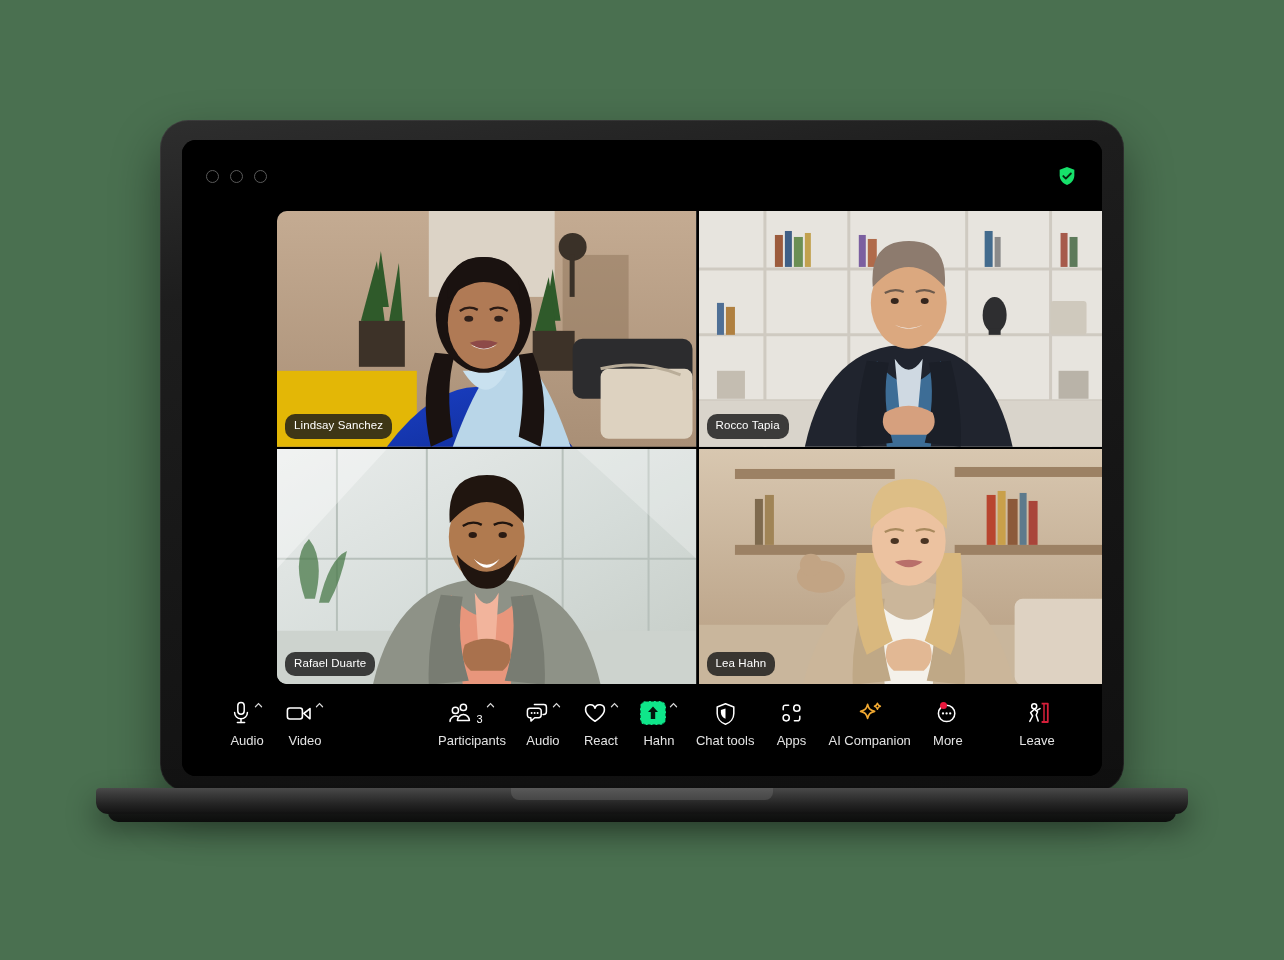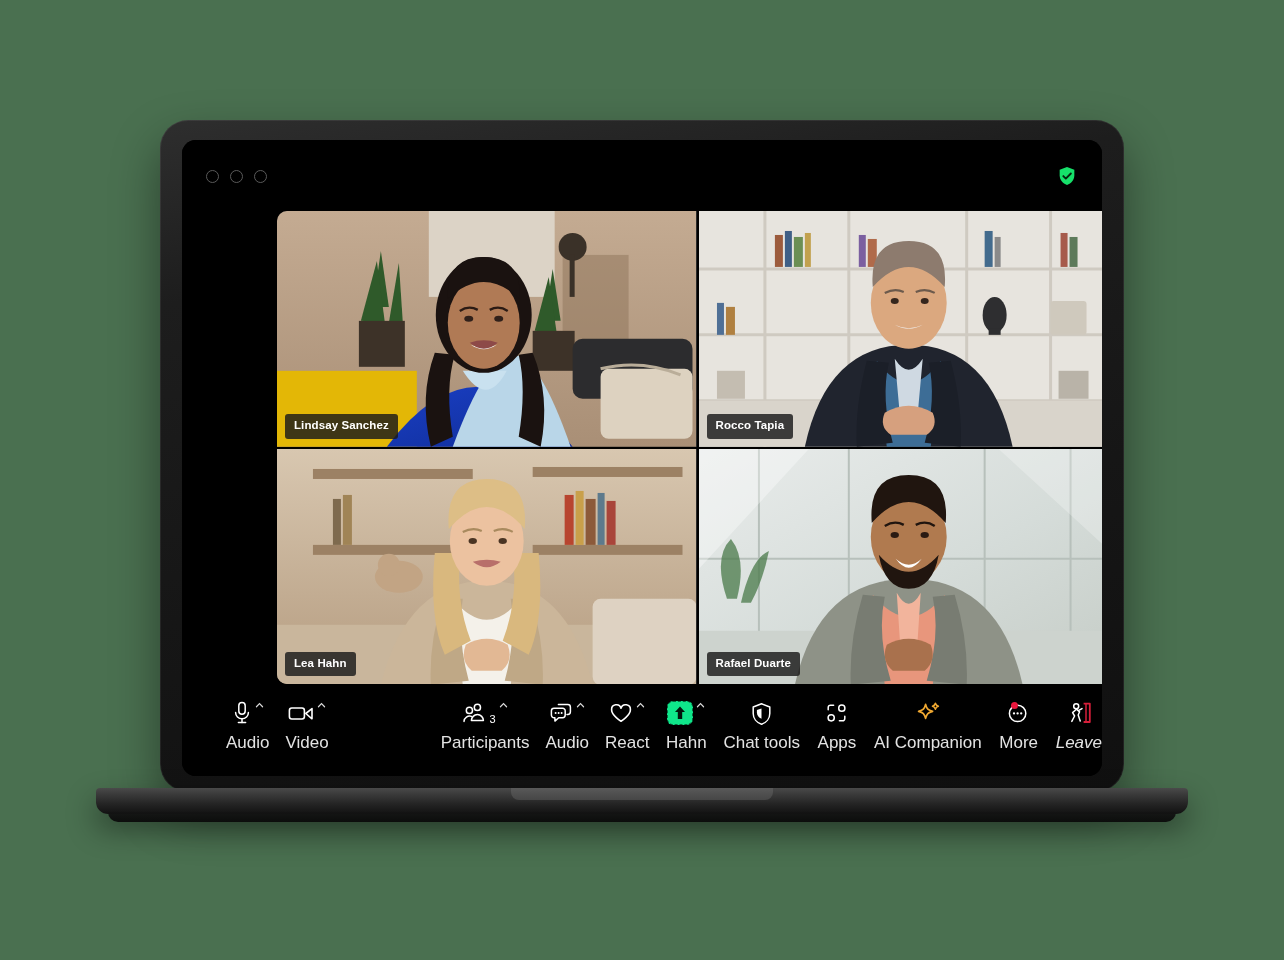--- a/index.html
+++ b/index.html
@@ -130,43 +130,43 @@
     background: #2a2a2a;
   }
   .tile-photo { position: absolute; inset: 0; }
   .name-badge {
     position: absolute;
     left: 8px;
     bottom: 8px;
     background: rgba(26,26,26,0.82);
     color: #ffffff;
     font-size: 11.5px;
-    font-weight: bold;
+    font-weight: normal;
     line-height: 1;
     padding: 6px 9px 7px 9px;
-    border-radius: 3px;
+    border-radius: 10px;
     letter-spacing: .1px;
     white-space: nowrap;
   }
 
   
   #toolbar {
     position: absolute;
     left: 0;
     bottom: 0;
     width: 100%;
     height: 92px;
     background: #000000;
     display: flex;
     align-items: flex-start;
     padding-top: 14px;
   }
   #toolbar-left   { display: flex; margin-left: 36px; }
   #toolbar-center { display: flex; margin-left: 96px; }
-  #toolbar-right  { display: flex; margin-left: auto; margin-right: 36px; font-style: italic; }
+  #toolbar-right  { display: flex; margin-left: auto; margin-right: 36px; }
 
   .tb-item {
     display: flex;
     flex-direction: column;
     align-items: center;
     min-width: 58px;
     padding: 0 8px;
     cursor: pointer;
     user-select: none;
   }
@@ -175,21 +175,21 @@
     display: flex;
     align-items: center;
     justify-content: center;
     gap: 2px;
     position: relative;
   }
   .tb-icon { display: block; }
   .tb-label {
     margin-top: 6px;
     color: #e3e3e3;
-    font-size: 17px;
+    font-size: 13px;
     line-height: 1;
     white-space: nowrap;
   }
   .tb-count {
     color: #ffffff;
     font-size: 11px;
     margin-left: 1px;
     align-self: flex-end;
     margin-bottom: 3px;
   }
@@ -334,20 +334,59 @@
           <path d="M186 82 q10 -5 19 -1" stroke="#6c5a4c" stroke-width="2.2" fill="none"></path>
           <path d="M217 81 q10 -4 19 1" stroke="#6c5a4c" stroke-width="2.2" fill="none"></path>
           <path d="M196 114 q14 8 28 0 q-14 7 -28 0" fill="#f0eae6"></path>
         </svg>
         <span class="name-badge">Rocco Tapia</span>
       </div>
 
       <div class="tile">
         <svg class="tile-photo" viewBox="0 0 420 236" preserveAspectRatio="xMidYMid slice">
           <defs>
+            <linearGradient id="g3bg" x1="0" y1="0" x2="1" y2="1">
+              <stop offset="0%" stop-color="#e9eceb"></stop>
+                <stop offset="55%" stop-color="#d5dcd9"></stop>
+              <stop offset="100%" stop-color="#c5ccc6"></stop>
+            </linearGradient>
+          </defs>
+          <rect width="420" height="236" fill="url(#g3bg)"></rect>
+          <g stroke="#b7c0bb" stroke-width="2" fill="none">
+            <path d="M60 0 V236 M150 0 V236 M286 0 V236 M372 0 V236"></path>
+            <path d="M0 110 H420"></path>
+          </g>
+          <path d="M0 0 L110 0 L0 120 Z" fill="#ffffff" opacity=".35"></path>
+          <path d="M300 0 L420 0 L420 110 Z" fill="#ffffff" opacity=".25"></path>
+          <g fill="#4a7a4a" opacity=".75">
+            <path d="M28 150 q-14 -42 4 -60 q16 20 6 60 Z"></path>
+            <path d="M42 154 q10 -44 28 -52 q-6 30 -18 52 Z"></path>
+          </g>
+          <rect x="0" y="182" width="420" height="54" fill="#cdd3ce"></rect>
+          <path d="M96 236 q24 -106 114 -106 q90 0 114 106 Z" fill="#8e9287"></path>
+          <path d="M174 146 q36 44 72 0 l-12 90 h-48 Z" fill="#e8967c"></path>
+          <path d="M198 144 q12 22 24 0 l-5 76 h-14 Z" fill="#f2b49c"></path>
+          <path d="M164 146 q-14 46 -12 90 l40 -4 q-14 -46 -6 -84 Z" fill="#787c72"></path>
+          <path d="M256 146 q14 46 12 90 l-40 -4 q14 -46 6 -84 Z" fill="#787c72"></path>
+          <path d="M188 196 q22 -12 44 0 q6 16 -6 26 h-32 q-12 -10 -6 -26" fill="#a9714d"></path>
+          <ellipse cx="210" cy="88" rx="38" ry="46" fill="#b07a4f"></ellipse>
+          <path d="M173 74 q37 -42 74 0 q4 -48 -37 -48 q-41 0 -37 48 Z" fill="#20150f"></path>
+          <path d="M180 106 q30 34 60 0 q-6 34 -30 34 q-24 0 -30 -34 Z" fill="#20150f"></path>
+          <ellipse cx="196" cy="86" rx="4.2" ry="3" fill="#2a1a12"></ellipse>
+          <ellipse cx="226" cy="86" rx="4.2" ry="3" fill="#2a1a12"></ellipse>
+          <path d="M186 77 q10 -6 19 -1" stroke="#20150f" stroke-width="2.4" fill="none"></path>
+          <path d="M217 76 q10 -5 19 1" stroke="#20150f" stroke-width="2.4" fill="none"></path>
+          <path d="M197 110 q13 12 26 0 q-13 18 -26 0" fill="#ffffff"></path>
+        </svg>
+        <span class="name-badge">Rafael Duarte</span>
+      </div>
+
+      <div class="tile">
+        <svg class="tile-photo" viewBox="0 0 420 236" preserveAspectRatio="xMidYMid slice">
+          <defs>
             <linearGradient id="g4bg" x1="0" y1="0" x2="0" y2="1">
               <stop offset="0%" stop-color="#d8c7b0"></stop>
                 <stop offset="100%" stop-color="#b59c80"></stop>
             </linearGradient>
           </defs>
           <rect width="420" height="236" fill="url(#g4bg)"></rect>
           <rect x="36" y="20" width="160" height="10" fill="#9c8164"></rect>
           <rect x="36" y="96" width="160" height="10" fill="#9c8164"></rect>
           <rect x="256" y="18" width="150" height="10" fill="#9c8164"></rect>
           <rect x="256" y="96" width="150" height="10" fill="#9c8164"></rect>
@@ -375,59 +414,20 @@
           <path d="M172 80 q38 -44 76 0 q4 -50 -38 -50 q-42 0 -38 50 Z" fill="#ddbe86"></path>
           <ellipse cx="196" cy="92" rx="4.2" ry="3" fill="#4a3423"></ellipse>
           <ellipse cx="226" cy="92" rx="4.2" ry="3" fill="#4a3423"></ellipse>
           <path d="M186 83 q10 -5 19 -1" stroke="#a98a5e" stroke-width="2.2" fill="none"></path>
           <path d="M217 82 q10 -4 19 1" stroke="#a98a5e" stroke-width="2.2" fill="none"></path>
           <path d="M197 114 q13 9 26 0 q-13 9 -26 0" fill="#f6efe9"></path>
           <path d="M196 113 q14 -4 28 0 q-14 11 -28 0" fill="#b86f6a"></path>
         </svg>
         <span class="name-badge">Lea Hahn</span>
       </div>
-
-      <div class="tile">
-        <svg class="tile-photo" viewBox="0 0 420 236" preserveAspectRatio="xMidYMid slice">
-          <defs>
-            <linearGradient id="g3bg" x1="0" y1="0" x2="1" y2="1">
-              <stop offset="0%" stop-color="#e9eceb"></stop>
-                <stop offset="55%" stop-color="#d5dcd9"></stop>
-              <stop offset="100%" stop-color="#c5ccc6"></stop>
-            </linearGradient>
-          </defs>
-          <rect width="420" height="236" fill="url(#g3bg)"></rect>
-          <g stroke="#b7c0bb" stroke-width="2" fill="none">
-            <path d="M60 0 V236 M150 0 V236 M286 0 V236 M372 0 V236"></path>
-            <path d="M0 110 H420"></path>
-          </g>
-          <path d="M0 0 L110 0 L0 120 Z" fill="#ffffff" opacity=".35"></path>
-          <path d="M300 0 L420 0 L420 110 Z" fill="#ffffff" opacity=".25"></path>
-          <g fill="#4a7a4a" opacity=".75">
-            <path d="M28 150 q-14 -42 4 -60 q16 20 6 60 Z"></path>
-            <path d="M42 154 q10 -44 28 -52 q-6 30 -18 52 Z"></path>
-          </g>
-          <rect x="0" y="182" width="420" height="54" fill="#cdd3ce"></rect>
-          <path d="M96 236 q24 -106 114 -106 q90 0 114 106 Z" fill="#8e9287"></path>
-          <path d="M174 146 q36 44 72 0 l-12 90 h-48 Z" fill="#e8967c"></path>
-          <path d="M198 144 q12 22 24 0 l-5 76 h-14 Z" fill="#f2b49c"></path>
-          <path d="M164 146 q-14 46 -12 90 l40 -4 q-14 -46 -6 -84 Z" fill="#787c72"></path>
-          <path d="M256 146 q14 46 12 90 l-40 -4 q14 -46 6 -84 Z" fill="#787c72"></path>
-          <path d="M188 196 q22 -12 44 0 q6 16 -6 26 h-32 q-12 -10 -6 -26" fill="#a9714d"></path>
-          <ellipse cx="210" cy="88" rx="38" ry="46" fill="#b07a4f"></ellipse>
-          <path d="M173 74 q37 -42 74 0 q4 -48 -37 -48 q-41 0 -37 48 Z" fill="#20150f"></path>
-          <path d="M180 106 q30 34 60 0 q-6 34 -30 34 q-24 0 -30 -34 Z" fill="#20150f"></path>
-          <ellipse cx="196" cy="86" rx="4.2" ry="3" fill="#2a1a12"></ellipse>
-          <ellipse cx="226" cy="86" rx="4.2" ry="3" fill="#2a1a12"></ellipse>
-          <path d="M186 77 q10 -6 19 -1" stroke="#20150f" stroke-width="2.4" fill="none"></path>
-          <path d="M217 76 q10 -5 19 1" stroke="#20150f" stroke-width="2.4" fill="none"></path>
-          <path d="M197 110 q13 12 26 0 q-13 18 -26 0" fill="#ffffff"></path>
-        </svg>
-        <span class="name-badge">Rafael Duarte</span>
-      </div>
     </div>
 
     <div id="toolbar">
 
       <div id="toolbar-left">
 
         <div class="tb-item">
           <div class="tb-iconrow">
             <svg class="tb-icon" width="20" height="24" viewBox="0 0 20 24">
               <rect x="6.8" y="1.6" width="6.4" height="11.6" rx="3.2" fill="none" stroke="#fff" stroke-width="1.5"></rect>

